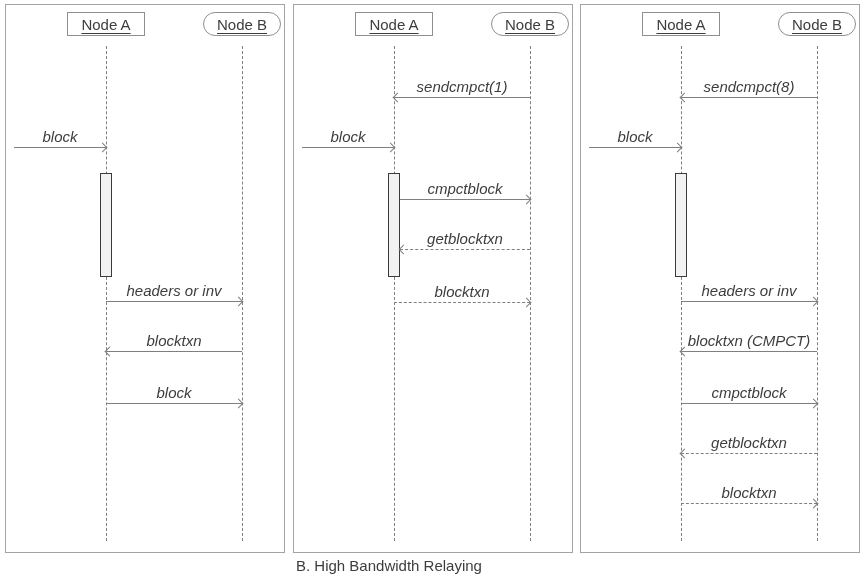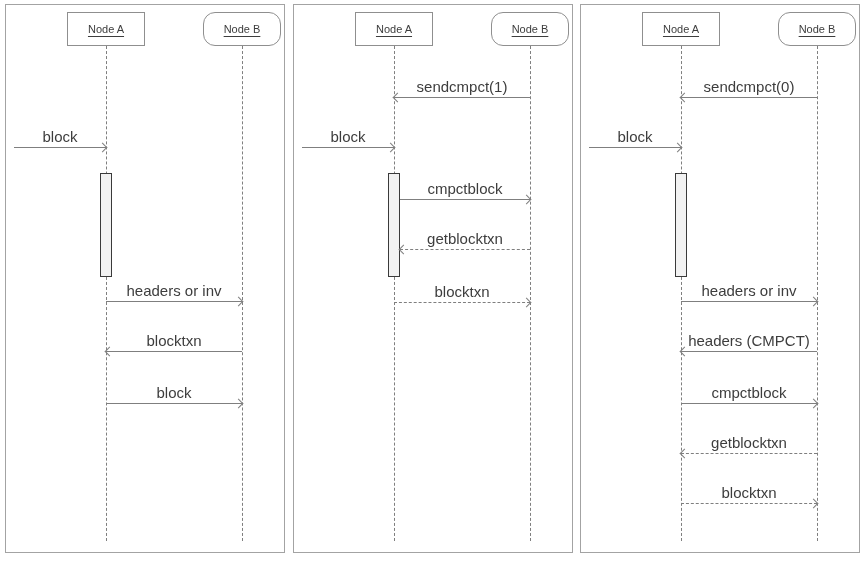--- a/index.html
+++ b/index.html
@@ -18,34 +18,34 @@
   .panel{position:absolute;top:4px;width:280px;height:549px;border:1px solid var(--panel-border);background:var(--bg);box-sizing:border-box;}
   .panel.pA{left:5px;}
   .panel.pB{left:293px;}
   .panel.pC{left:580px;}
 
   .caption{position:absolute;top:557px;font-size:15px;color:var(--text);white-space:nowrap;}
   .caption.cA{left:8px;}
   .caption.cB{left:296px;}
   .caption.cC{left:583px;}
 
-  .node-box{position:absolute;top:7px;width:78px;height:34px;border:1px solid var(--box-border);background:var(--bg);box-sizing:border-box;display:flex;align-items:center;justify-content:center;font-size:11px;color:var(--text);}
+  .node-box{position:absolute;top:7px;width:78px;height:24px;border:1px solid var(--box-border);background:var(--bg);box-sizing:border-box;display:flex;align-items:center;justify-content:center;font-size:15px;color:var(--text);}
   .node-box.na{left:61px;}
   .node-box.nb{left:197px;border-radius:12px;}
   .node-box .nlabel{text-decoration:underline;text-underline-offset:3px;text-decoration-thickness:1px;white-space:nowrap;}
 
   .lifeline{position:absolute;top:41px;height:495px;width:0;border-left:1px dashed var(--line);}
   .lifeline.la{left:100px;}
   .lifeline.lb{left:236px;}
 
   .activation{position:absolute;left:94px;top:168px;width:12px;height:104px;background:var(--activation-fill);border:1px solid var(--activation-border);box-sizing:border-box;}
 
   .msg{position:absolute;height:0;border-top:1px solid var(--line);}
   .msg.dashed{border-top-style:dashed;}
-  .msg-label{position:absolute;left:0;right:0;bottom:3px;text-align:center;font-size:15px;color:var(--text);white-space:nowrap;}
+  .msg-label{position:absolute;left:0;right:0;bottom:3px;text-align:center;font-size:15px;color:var(--text);white-space:nowrap;font-style:italic;}
   .head{position:absolute;width:7px;height:7px;top:-4px;box-sizing:border-box;}
   .dir-right .head{right:0;border-top:1px solid var(--line);border-right:1px solid var(--line);transform:rotate(45deg);}
   .dir-left .head{left:0;border-top:1px solid var(--line);border-left:1px solid var(--line);transform:rotate(-45deg);}
 </style>
 </head>
 <body>
 
 <div class="canvas">
 
   <div class="panel pA">
@@ -102,46 +102,47 @@
     </div>
     <div class="msg dir-left dashed" style="left:106px;top:244px;width:130px">
       <span class="msg-label">getblocktxn</span>
       <span class="head"></span>
     </div>
     <div class="msg dir-right dashed" style="left:100px;top:297px;width:136px">
       <span class="msg-label">blocktxn</span>
       <span class="head"></span>
     </div>
   </div>
+  <div class="caption cB">B. High Bandwidth Relaying</div>
 
   <div class="panel pC">
     <div class="node-box na">
       <span class="nlabel">Node A</span>
     </div>
     <div class="node-box nb">
       <span class="nlabel">Node B</span>
     </div>
     <div class="lifeline la"></div>
     <div class="lifeline lb"></div>
     <div class="activation"></div>
 
     <div class="msg dir-left" style="left:100px;top:92px;width:136px">
-      <span class="msg-label">sendcmpct(0)</span>
+      <span class="msg-label">sendcmpct(8)</span>
       <span class="head"></span>
     </div>
     <div class="msg dir-right" style="left:8px;top:142px;width:92px">
       <span class="msg-label">block</span>
       <span class="head"></span>
     </div>
     <div class="msg dir-right" style="left:100px;top:296px;width:136px">
       <span class="msg-label">headers or inv</span>
       <span class="head"></span>
     </div>
     <div class="msg dir-left" style="left:100px;top:346px;width:136px">
-      <span class="msg-label">headers (CMPCT)</span>
+      <span class="msg-label">blocktxn (CMPCT)</span>
       <span class="head"></span>
     </div>
     <div class="msg dir-right" style="left:100px;top:398px;width:136px">
       <span class="msg-label">cmpctblock</span>
       <span class="head"></span>
     </div>
     <div class="msg dir-left dashed" style="left:100px;top:448px;width:136px">
       <span class="msg-label">getblocktxn</span>
       <span class="head"></span>
     </div>

